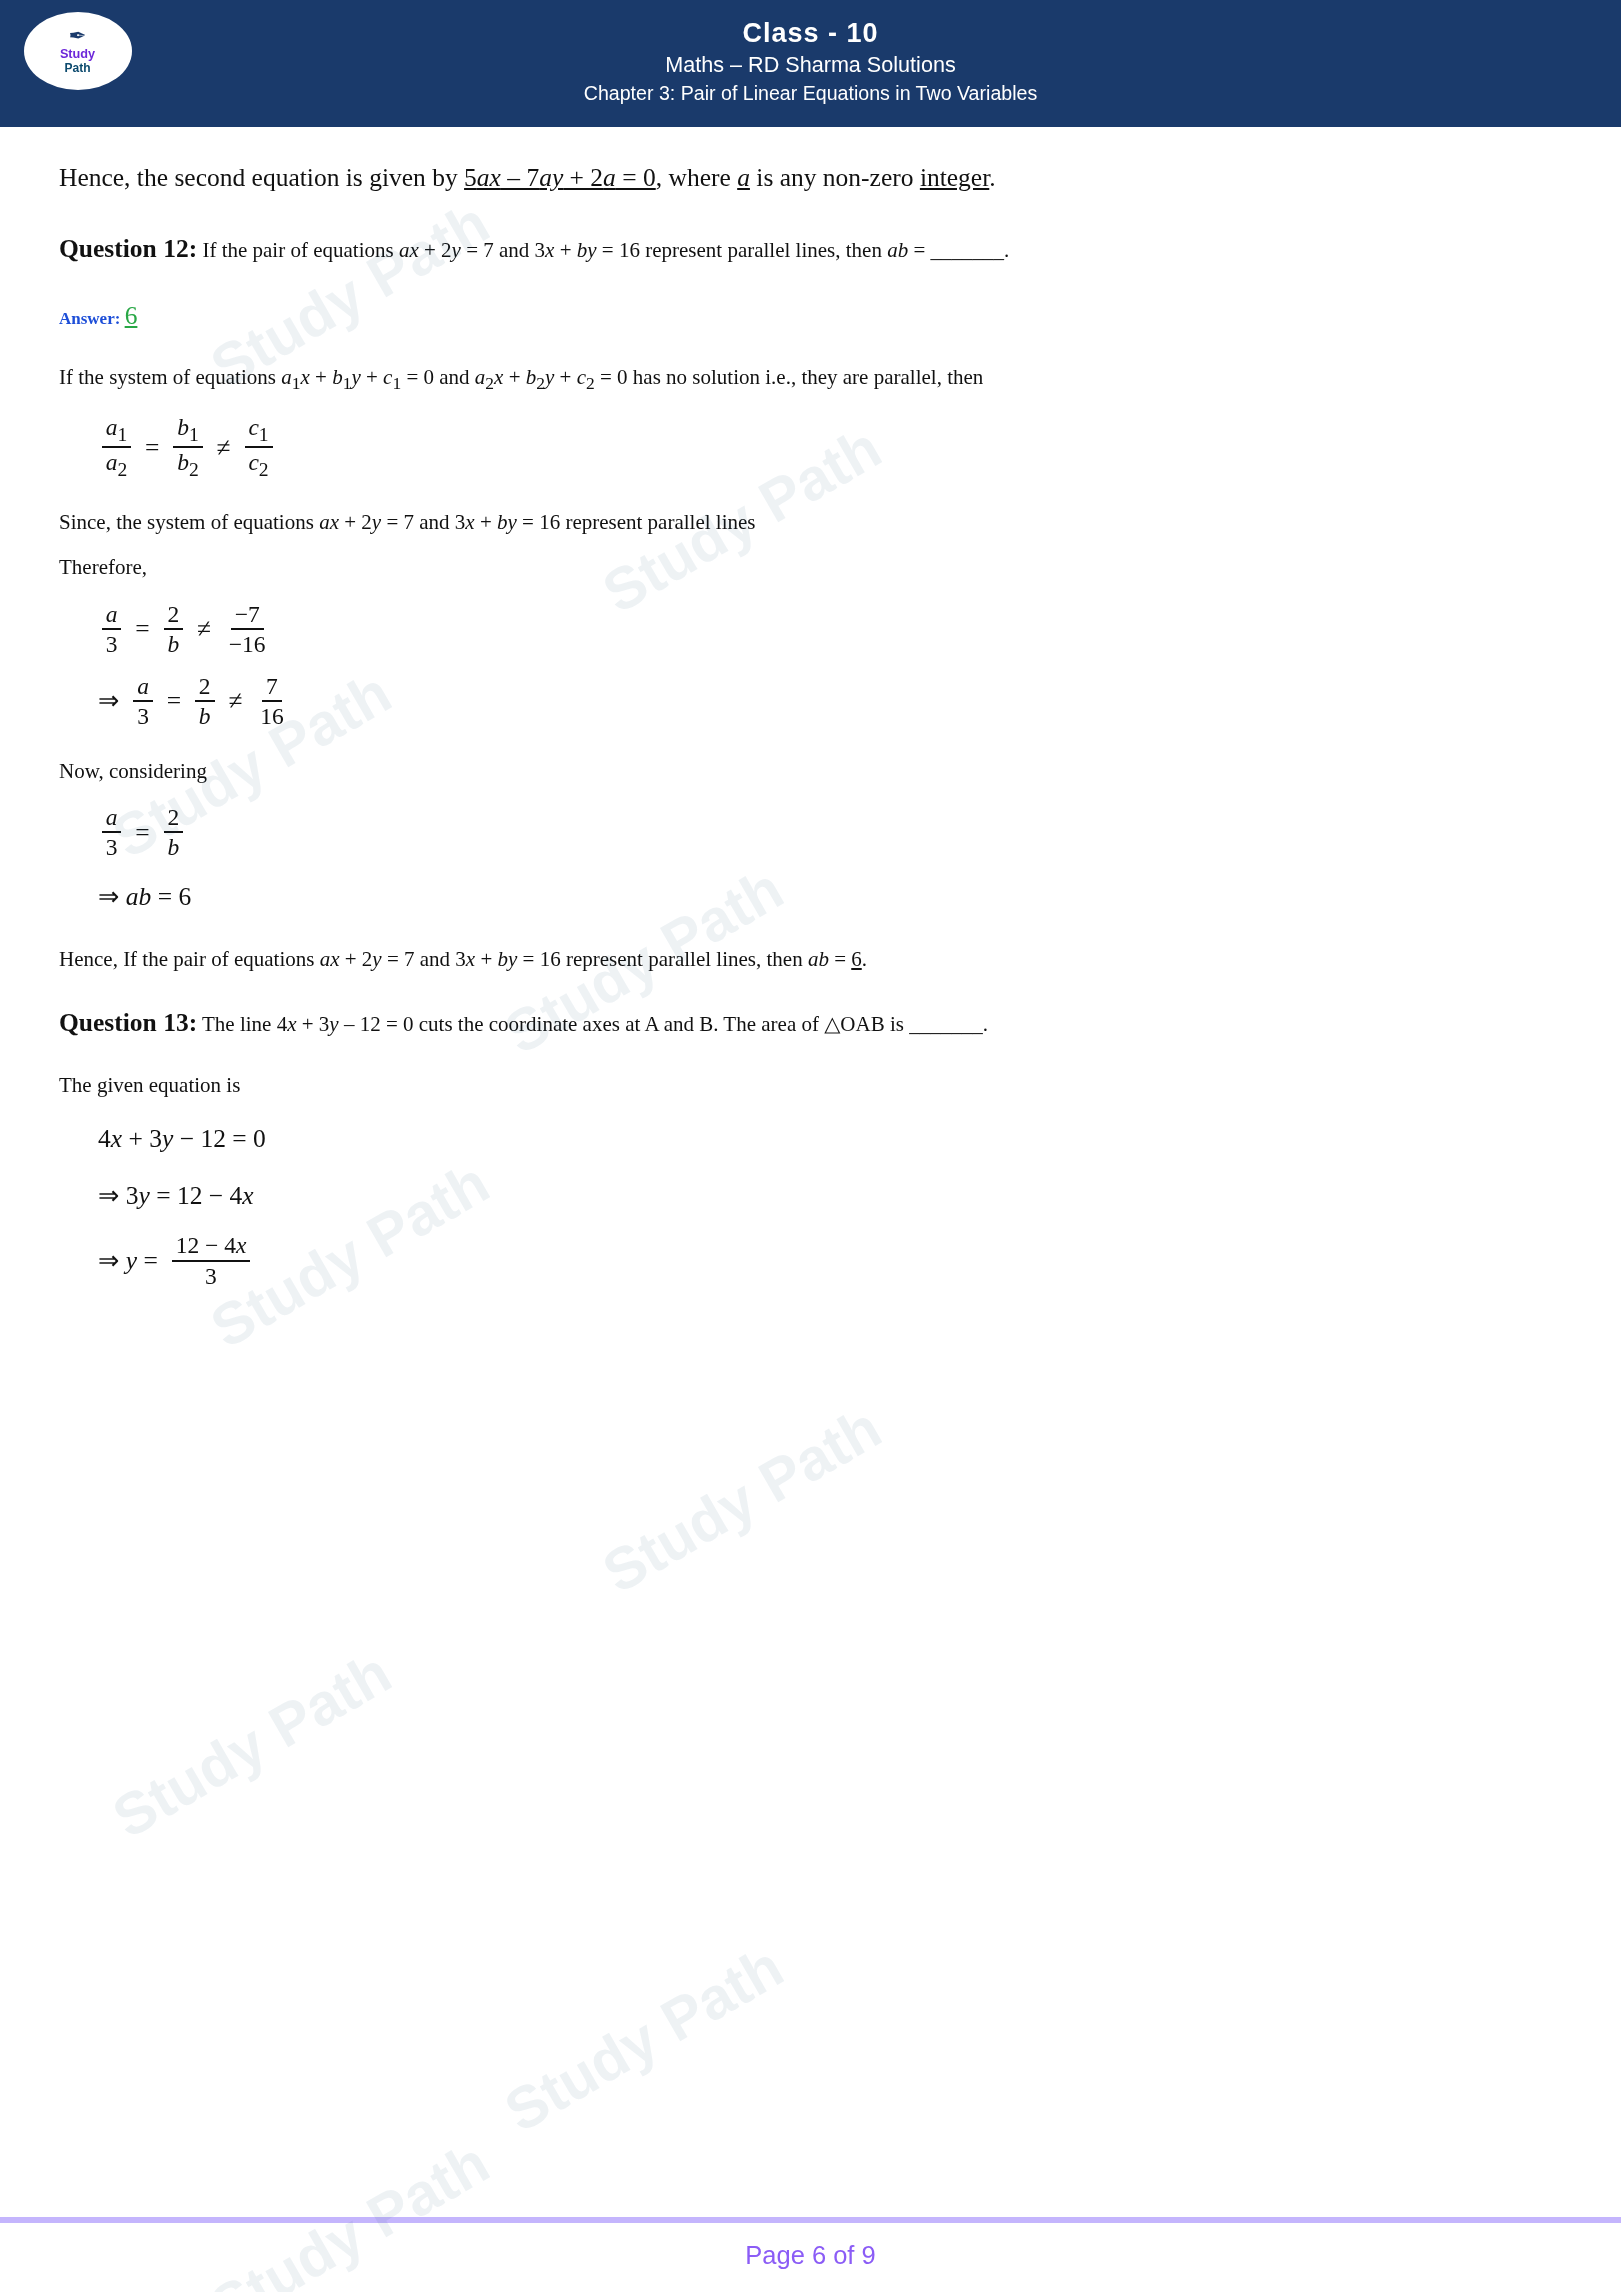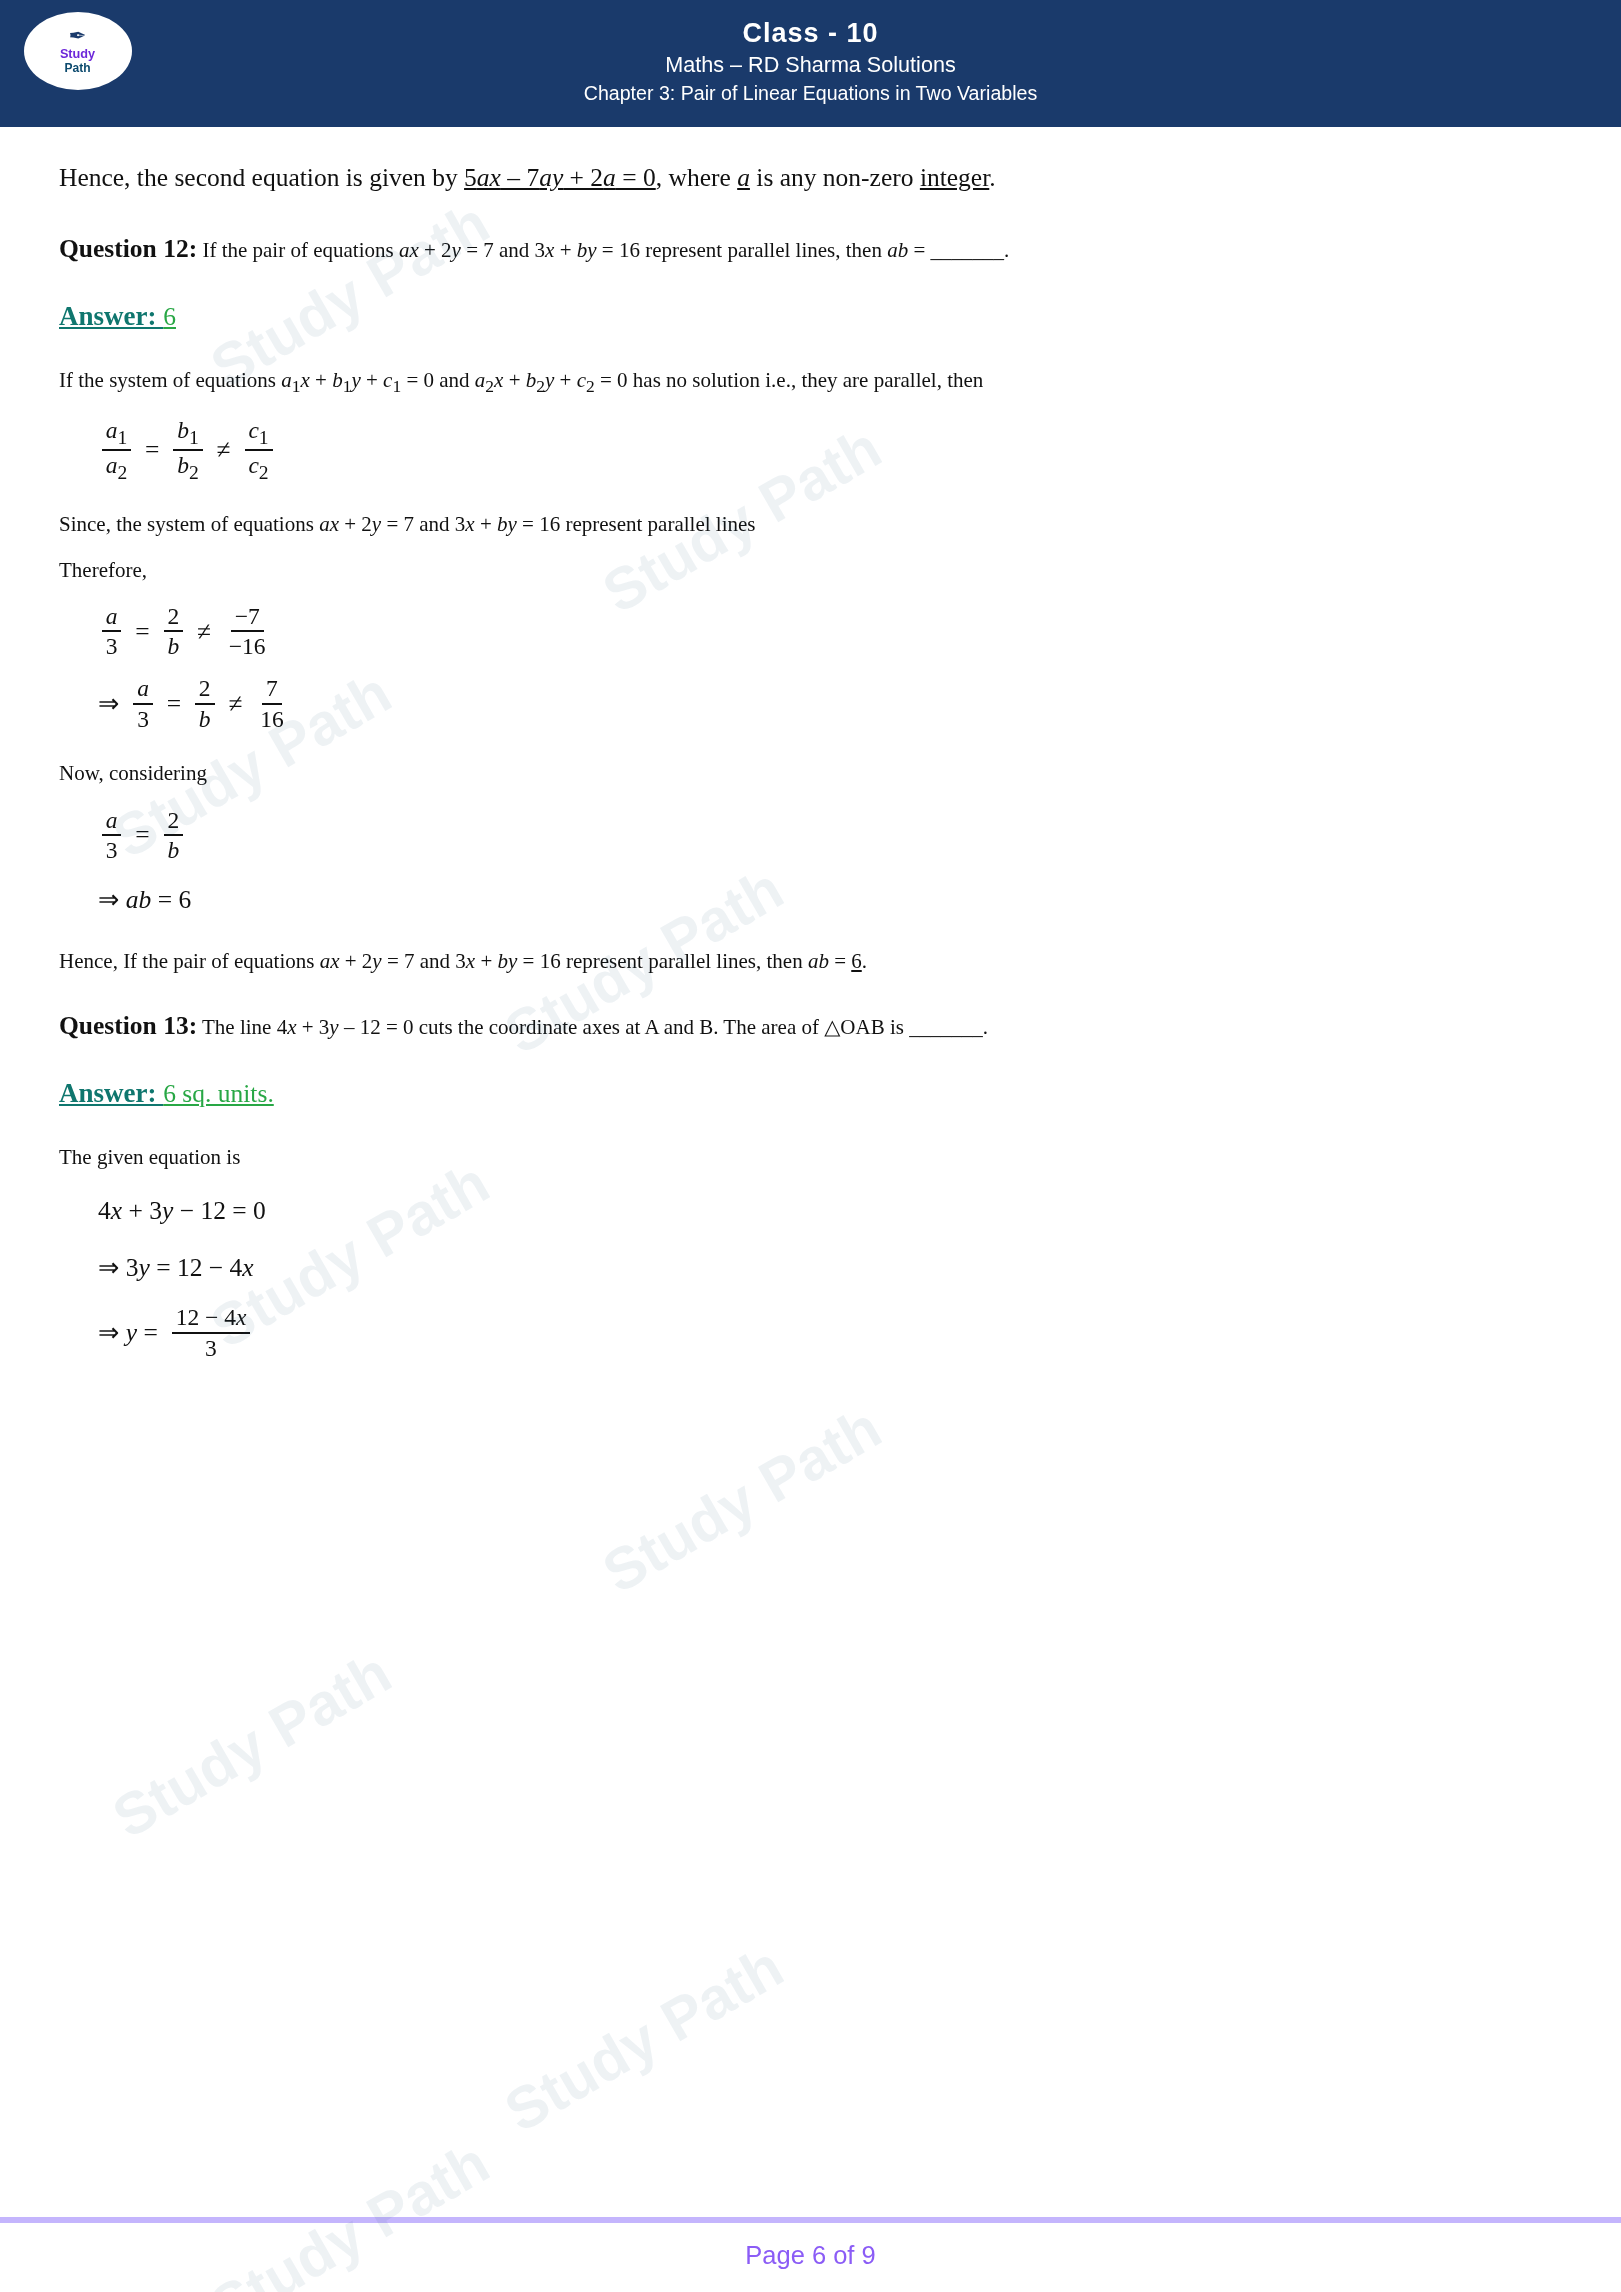--- a/index.html
+++ b/index.html
@@ -111,24 +111,23 @@
       margin-bottom: 19.6px;
     }
     .question-label {
       font-weight: bold;
       font-size: 25.5px;
     }
     .answer-block {
       margin: 17.6px 0 21.6px 0;
     }
     .answer-label {
-      color: #0f766e;
-      font-weight: bold;
-      font-size: 27px;
-      text-decoration: underline;
+      color: #1d4ed8;
+      font-weight: bold;
+      font-size: 17px;
     }
     .answer-value {
       color: #28a745;
       font-size: 25.5px;
       text-decoration: underline;
     }
     .body-text {
       font-size: 21px;
       line-height: 1.7;
       margin-bottom: 9.8px;
@@ -315,23 +314,20 @@
     <div class="body-text">
       Hence, If the pair of equations <span class="math-italic">ax</span> + 2<span class="math-italic">y</span> = 7 and 3<span class="math-italic">x</span> + <span class="math-italic">by</span> = 16 represent parallel lines, then <span class="math-italic">ab</span> = <span class="underline-text">6</span>.
     </div>
 
     <div class="section-gap"></div>
 
     <div class="question-block section-gap">
       <span class="question-label">Question 13:</span><span class="body-text"> The line 4<span class="math-italic">x</span> + 3<span class="math-italic">y</span> – 12 = 0 cuts the coordinate axes at A and B. The area of △OAB is _______.</span>
     </div>
 
-    <div class="answer-block">
-      <span class="answer-label">Answer: </span><span class="answer-value">6 sq. units.</span>
-    </div>
 
     <div class="section-gap"></div>
 
     <div class="body-text">The given equation is</div>
 
     <div class="math-display">
       <span>4<span class="math-italic">x</span> + 3<span class="math-italic">y</span> − 12 = 0</span>
     </div>
 
     <div class="math-display">

